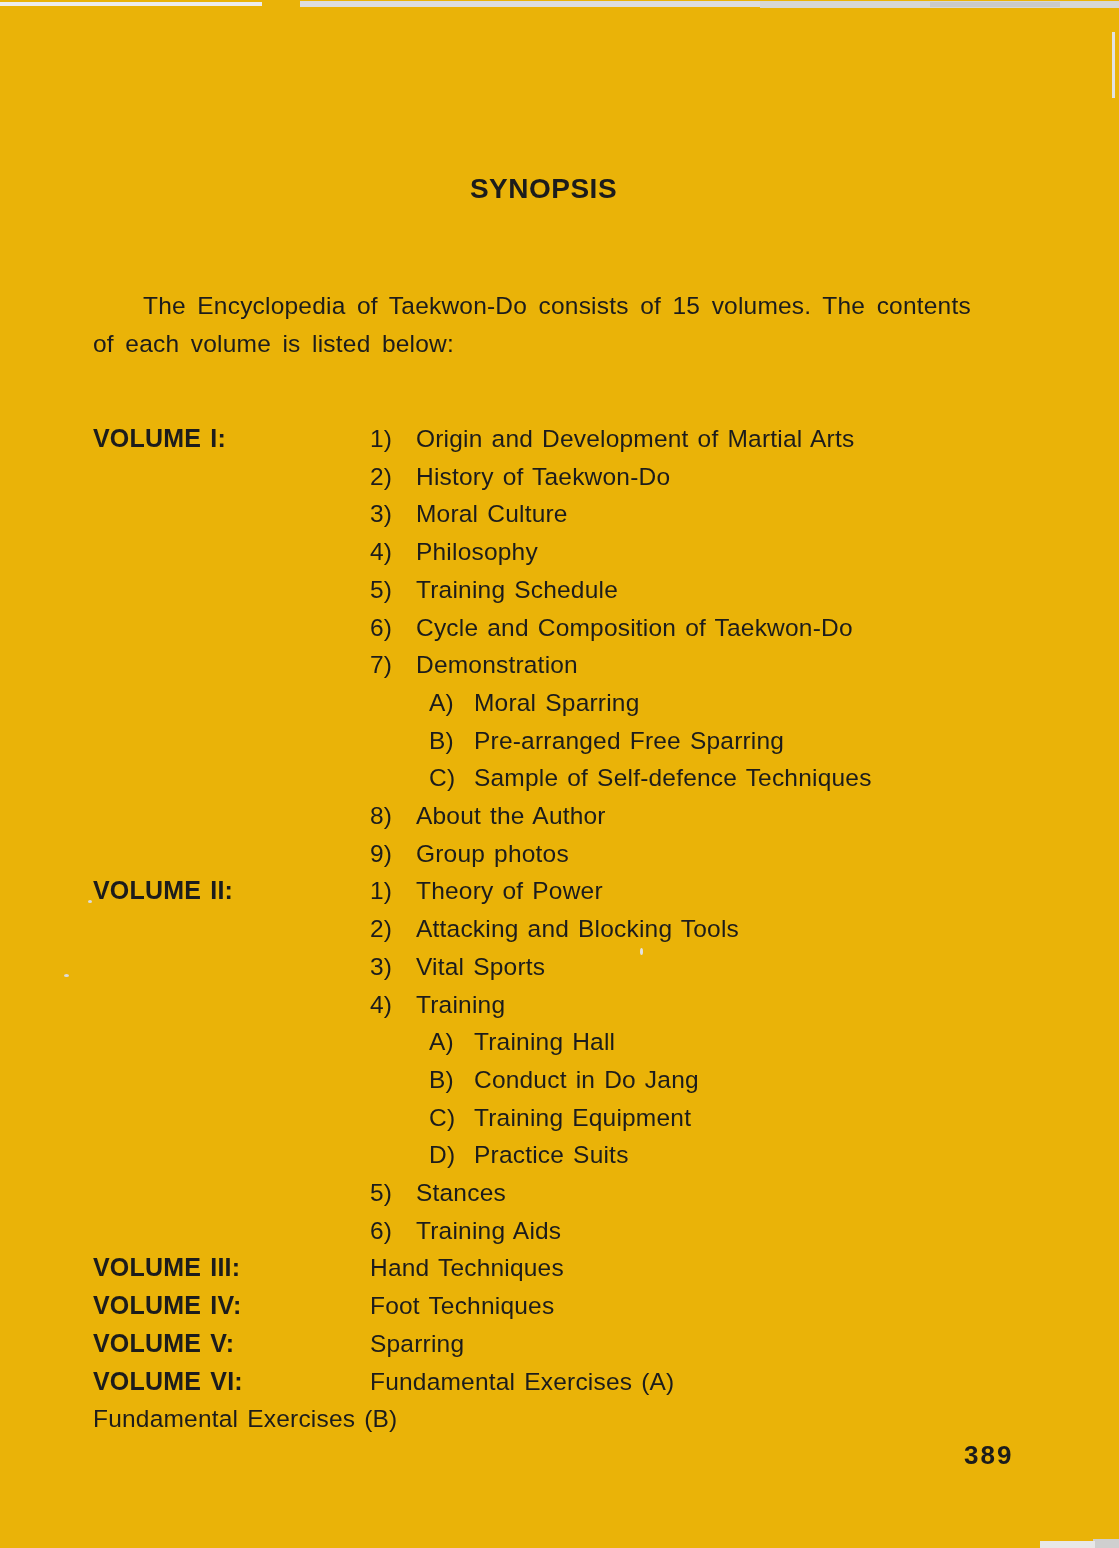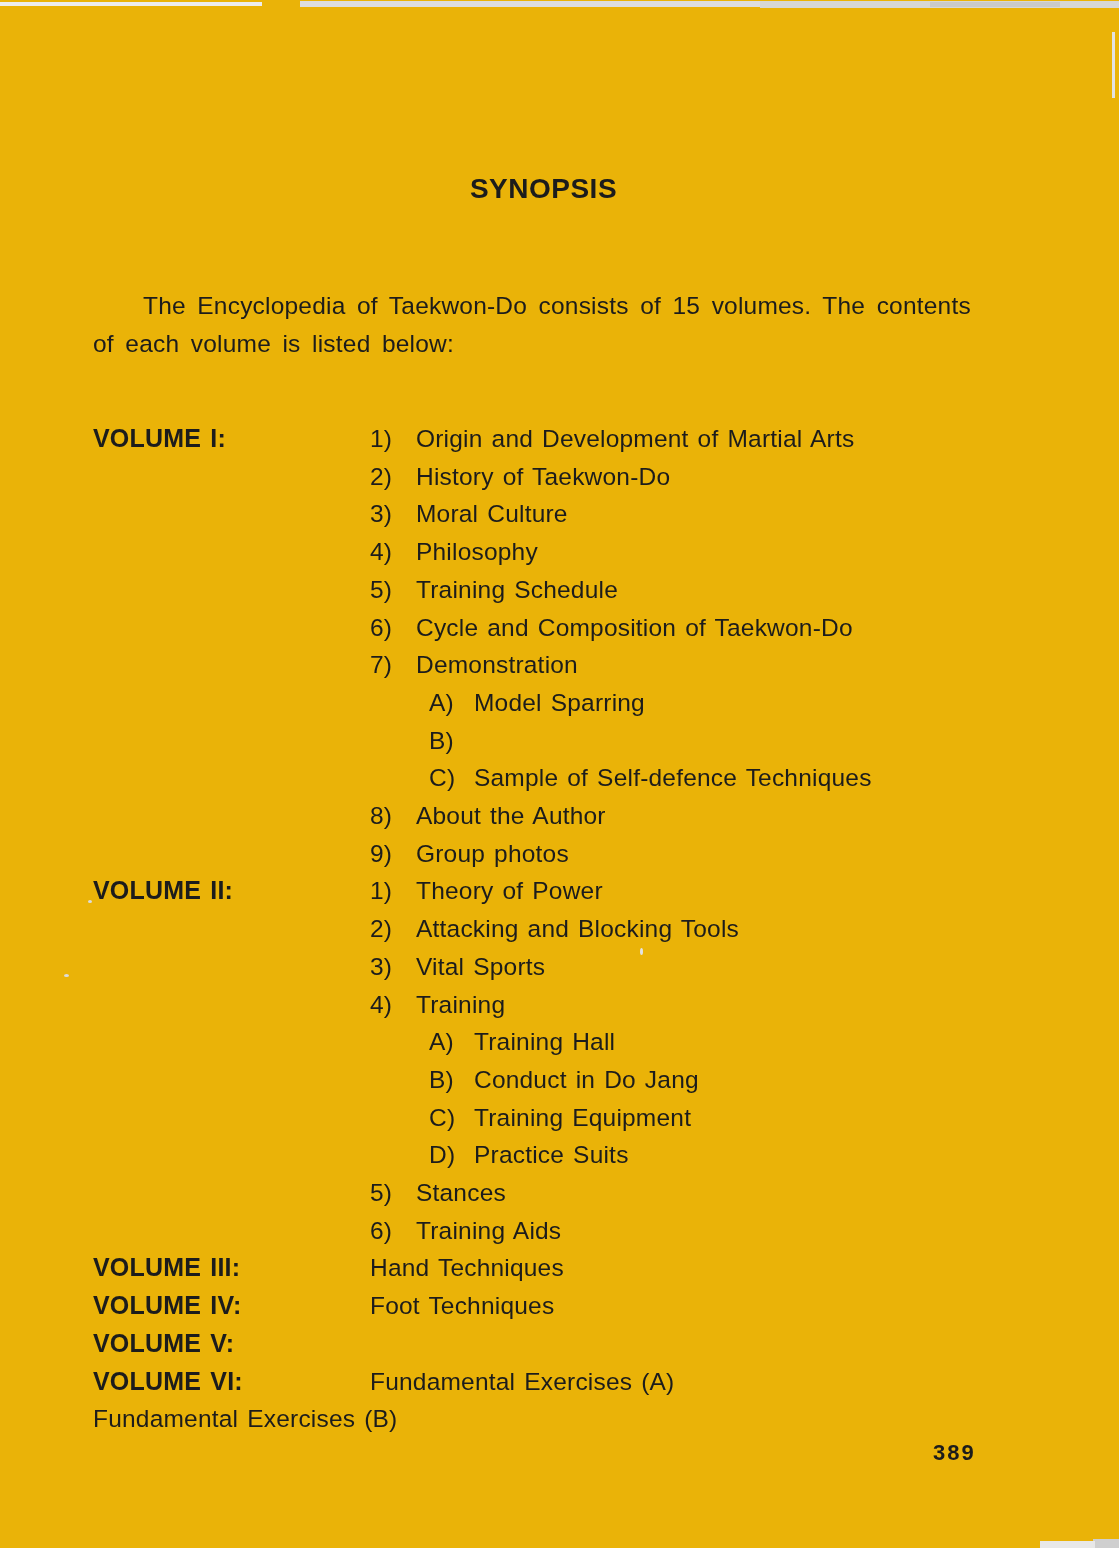--- a/index.html
+++ b/index.html
@@ -50,22 +50,22 @@
     font-weight:bold; font-size:25px;
     white-space:nowrap;
   }
   .vol-rows { flex:1 1 auto; }
   .row { display:flex; white-space:nowrap; }
   .row .marker { flex:none; width:46px; }
   .row.sub { padding-left:59px; }
   .row.sub .marker { width:45px; }
 
   .pageno {
-    position:absolute; top:1440px; left:933px;
-    font-size:22px; font-weight:bold; letter-spacing:2px;
+    position:absolute; top:1440px; left:964px;
+    font-size:26px; font-weight:bold; letter-spacing:2px;
   }
 </style>
 </head>
 <body>
 
 <div class="page">
   <div class="streak s1"></div>
   <div class="streak s2"></div>
   <div class="streak s3"></div>
   <div class="streak s4"></div>
@@ -110,24 +110,25 @@
           <div class="row">
             <span class="marker">6)</span>
             <span class="text">Cycle and Composition of Taekwon-Do</span>
           </div>
           <div class="row">
             <span class="marker">7)</span>
             <span class="text">Demonstration</span>
           </div>
           <div class="row sub">
             <span class="marker">A)</span>
-            <span class="text">Model Sparring</span>
+            <span class="text">Moral Sparring</span>
           </div>
           <div class="row sub">
             <span class="marker">B)</span>
+            <span class="text">Pre-arranged Free Sparring</span>
           </div>
           <div class="row sub">
             <span class="marker">C)</span>
             <span class="text">Sample of Self-defence Techniques</span>
           </div>
           <div class="row">
             <span class="marker">8)</span>
             <span class="text">About the Author</span>
           </div>
           <div class="row">
@@ -192,20 +193,25 @@
       <div class="vol-block">
         <div class="vol-label">VOLUME IV:</div>
         <div class="vol-rows">
           <div class="row">
             <span class="text">Foot Techniques</span>
           </div>
         </div>
       </div>
       <div class="vol-block">
         <div class="vol-label">VOLUME V:</div>
+        <div class="vol-rows">
+          <div class="row">
+            <span class="text">Sparring</span>
+          </div>
+        </div>
       </div>
       <div class="vol-block">
         <div class="vol-label">VOLUME VI:</div>
         <div class="vol-rows">
           <div class="row">
             <span class="text">Fundamental Exercises (A)</span>
           </div>
         </div>
       </div>
       <div class="vol-block">

